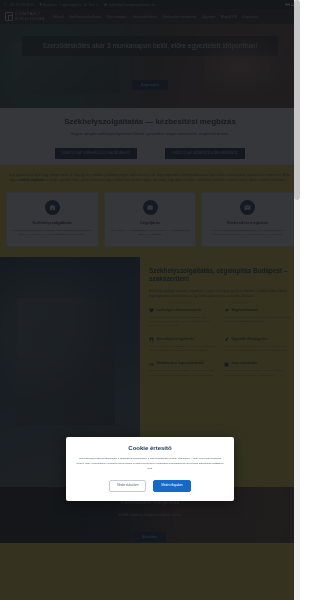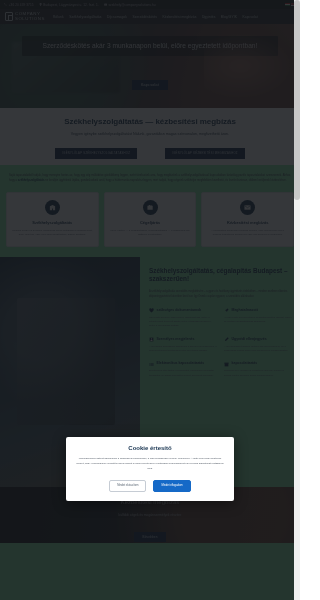--- a/index.html
+++ b/index.html
@@ -3,21 +3,21 @@
 <meta charset="utf-8">
 <title>Company Solutions — Székhelyszolgáltatás</title>
 <style>
   * { box-sizing: border-box; margin: 0; padding: 0; }
   html, body {
     width: 300px; height: 600px;
     font-family: "Liberation Sans", sans-serif;
     background: #ffffff;
     overflow: hidden;
   }
-  #page { position: relative; width: 300px; height: 600px; overflow: hidden; background:#86efac; }
+  #page { position: relative; width: 300px; height: 600px; overflow: hidden; background:#fde047; }
 
   
   #dim {
     position: absolute; inset: 0; background: rgba(20,22,26,0.86);
     z-index: 50; pointer-events: none;
   }
 
   
   #scrollbar {
     position: absolute; right: 0; top: 0; width: 6px; height: 600px;

